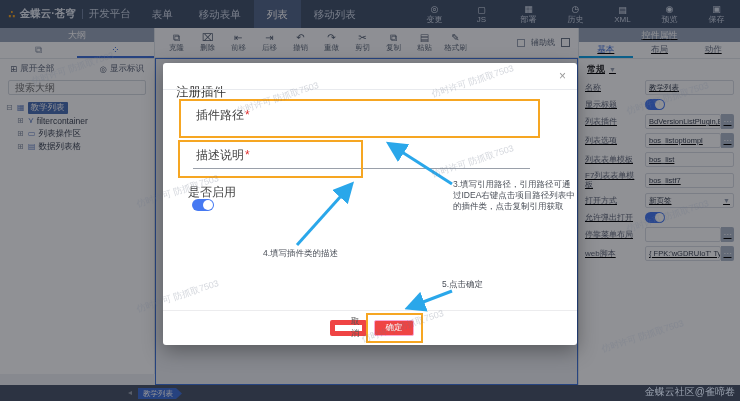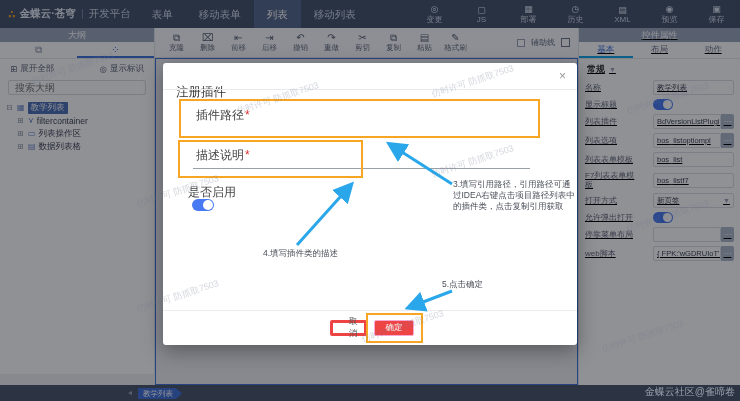--- a/index.html
+++ b/index.html
@@ -49,21 +49,21 @@
   .canvas{position:absolute;left:155px;top:58px;width:423px;height:327px;background:#eef1f5;border:1px solid #3f74d9;}
 
   
   .rpanel{position:absolute;left:578px;top:28px;width:162px;height:357px;background:#fff;border-left:1px solid #dfe3e9;text-decoration:underline;}
   .rp-tabs{height:17px;display:flex;border-bottom:1px solid #e4e7ec;}
   .rp-tab{flex:1;text-align:center;font-size:8.5px;color:#6b7486;line-height:15px;}
   .rp-tab.active{color:#3f6fd8;border-bottom:2px solid #0ea5e9;}
   .rp-section{padding:4px 8px 2px 8px;font-size:9px;font-weight:bold;color:#333;display:flex;gap:4px;align-items:center;}
   .rp-section .caret{color:#9aa3b2;font-size:7px;}
   .rp-body{padding:2px 6px;display:flex;flex-direction:column;gap:4px;}
-  .frow{display:flex;align-items:center;gap:12px;}
+  .frow{display:flex;align-items:center;gap:4px;}
   .flabel{width:56px;font-size:8px;color:#62697a;line-height:9px;flex:none;}
   .fctrl{flex:1;display:flex;align-items:center;min-width:0;}
   .finput{flex:1;height:15px;border:1px solid #d9dde3;border-radius:2px;font-size:7.5px;color:#3c4453;padding:0 3px;display:flex;align-items:center;white-space:nowrap;overflow:hidden;background:#fff;min-width:0;}
   .fbtn{width:13px;height:15px;background:#aeb9c9;color:#fff;font-size:8px;display:flex;align-items:center;justify-content:center;border-radius:0 2px 2px 0;flex:none;}
   .fsel{flex:1;height:15px;border:1px solid #d9dde3;border-radius:2px;font-size:7.5px;color:#3c4453;padding:0 3px;display:flex;align-items:center;justify-content:space-between;background:#fff;}
   .fsel .car{color:#9aa3b2;font-size:7px;}
   .toggle{width:20px;height:11px;border-radius:6px;background:#4679f2;position:relative;flex:none;}
   .toggle::after{content:"";position:absolute;right:1px;top:1px;width:9px;height:9px;border-radius:50%;background:#fff;}
 
   
@@ -79,21 +79,21 @@
   .m-title{position:absolute;left:13px;top:21px;font-size:12.5px;color:#333;font-weight:500;}
   .m-close{position:absolute;right:11px;top:6px;font-size:12px;color:#999;cursor:pointer;}
   .m-hr{position:absolute;left:0;top:26px;width:100%;height:1px;background:#e8eaee;}
   .m-flabel{position:absolute;font-size:12px;color:#444;}
   .m-flabel .req{color:#e03030;margin-left:1px;}
   .m-underline{position:absolute;left:30px;top:105px;width:337px;height:1px;background:#9aa0aa;}
   .m-toggle{position:absolute;left:29px;top:136px;width:22px;height:12px;border-radius:7px;background:#4679f2;}
   .m-toggle::after{content:"";position:absolute;right:1px;top:1px;width:10px;height:10px;border-radius:50%;background:#fff;}
   .m-footline{position:absolute;left:0;top:247px;width:100%;height:1px;background:#ececee;}
   .m-btn{position:absolute;height:16px;font-size:8.5px;border-radius:2px;display:flex;align-items:center;justify-content:center;cursor:pointer;}
-  .m-btn.cancel{left:167px;top:257px;width:37px;background:#fff;border:3px solid #ef4444;color:#555;padding-left:16px;}
+  .m-btn.cancel{left:167px;top:257px;width:37px;background:#fff;border:5px solid #ef4444;color:#555;padding-left:16px;}
   .m-btn.ok{left:211px;top:257px;width:40px;background:#ef4444;color:#fff;border:1px solid #f9a8d4;}
 
   
   .ann-box{position:absolute;border:2px solid #f6a622;z-index:30;pointer-events:none;}
   .ann-text{position:absolute;z-index:30;color:#4a4f58;font-size:8.5px;line-height:11px;}
   .ann-svg{position:absolute;inset:0;z-index:29;pointer-events:none;}
 
   
   .credit{position:absolute;right:5px;bottom:2px;font-size:10px;color:#99a1ae;z-index:15;}
   .wm-layer{position:absolute;inset:0;z-index:40;pointer-events:none;}

